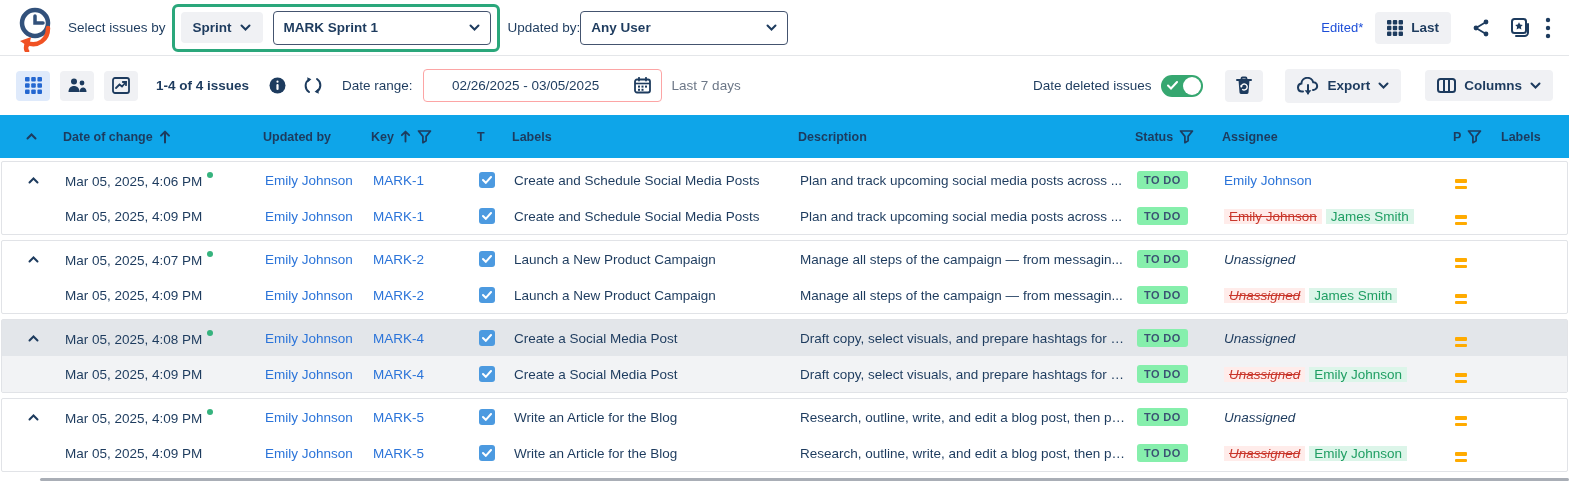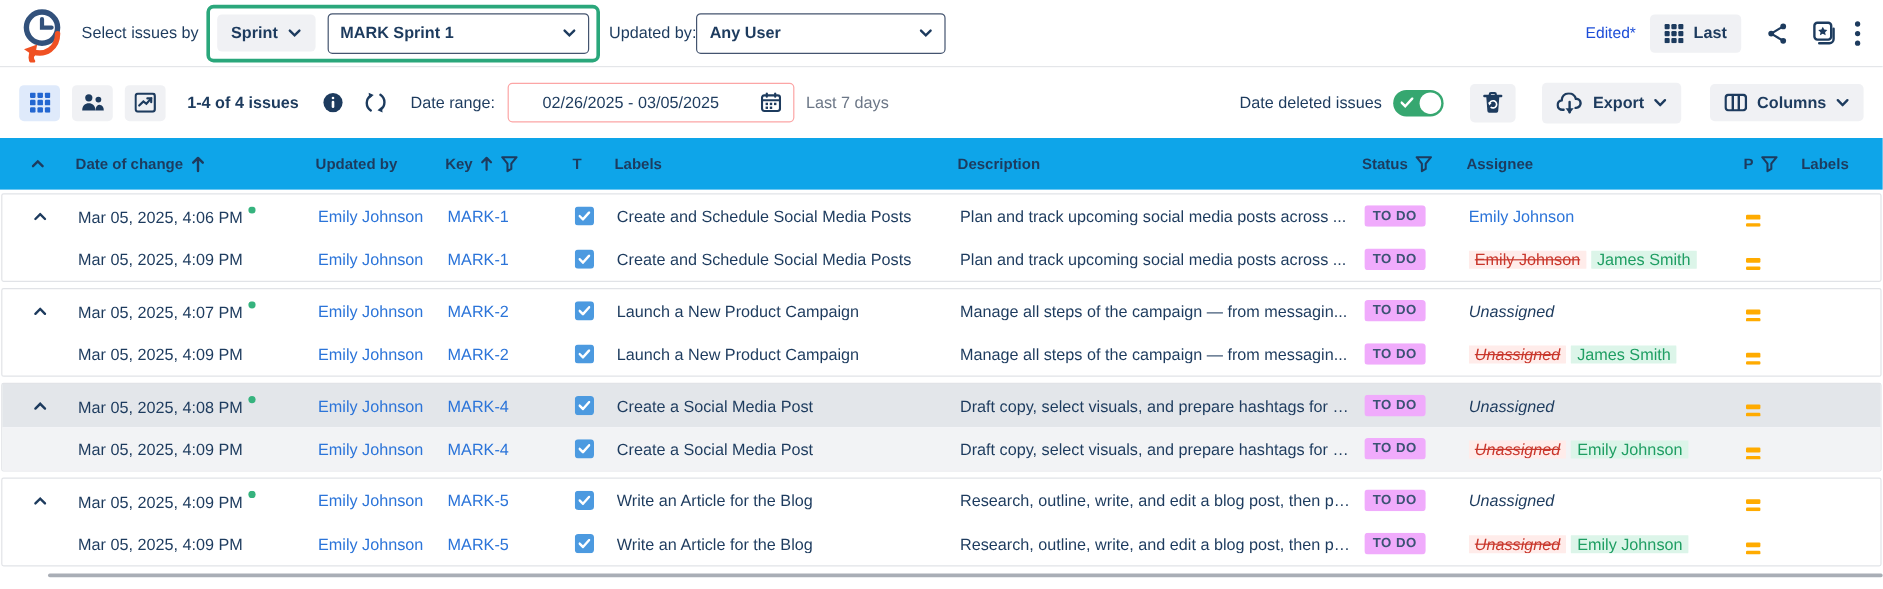--- a/index.html
+++ b/index.html
@@ -54,21 +54,21 @@
   .hcell { display:flex; align-items:center; gap:6px; white-space:nowrap; }
   .c-chev { justify-content:center; display:flex; }
   .group { border:1px solid #E1E3E7; border-radius:2px; margin:0 1px 5px 1px; background:#fff; }
   .trow { height:36px; font-size:13.5px; }
   .cell { white-space:nowrap; overflow:hidden; text-overflow:ellipsis; padding-right:10px; }
   .link { color:#2B74D9; }
   .dot { display:inline-block; width:6px; height:6px; border-radius:50%; background:#36B37E;
     margin-left:5px; vertical-align:8px; }
   .task-icon { width:16px; height:16px; border-radius:3px; background:#4C9AE0;
     display:inline-flex; align-items:center; justify-content:center; }
-  .badge { display:inline-block; background:#f0abfc; color:#3B5273; font-size:11px;
+  .badge { display:inline-block; background:#86efac; color:#3B5273; font-size:11px;
     font-weight:700; letter-spacing:.4px; padding:3px 7px; border-radius:3px;text-align:center; }
   .unassigned { font-style:italic; }
   .removed { color:#C9372C; text-decoration:line-through; background:#FFECEA;
     padding:2px 5px; border-radius:3px; margin-right:4px; }
   .added { color:#1F9E63; background:#DCF5E9; padding:2px 5px; border-radius:3px; }
   .prio { display:inline-flex; flex-direction:column; gap:3px; }
   .prio i { width:12px; height:3.5px; background:#FFAB00; border-radius:1px; }
   .row-hl-dark { background:#E3E6EA; }
   .row-hl-light { background:#F2F3F5; }
   .hscrollbar { height:3px; background:#A9AEB6; border-radius:2px; margin:6px 0 0 40px; }

